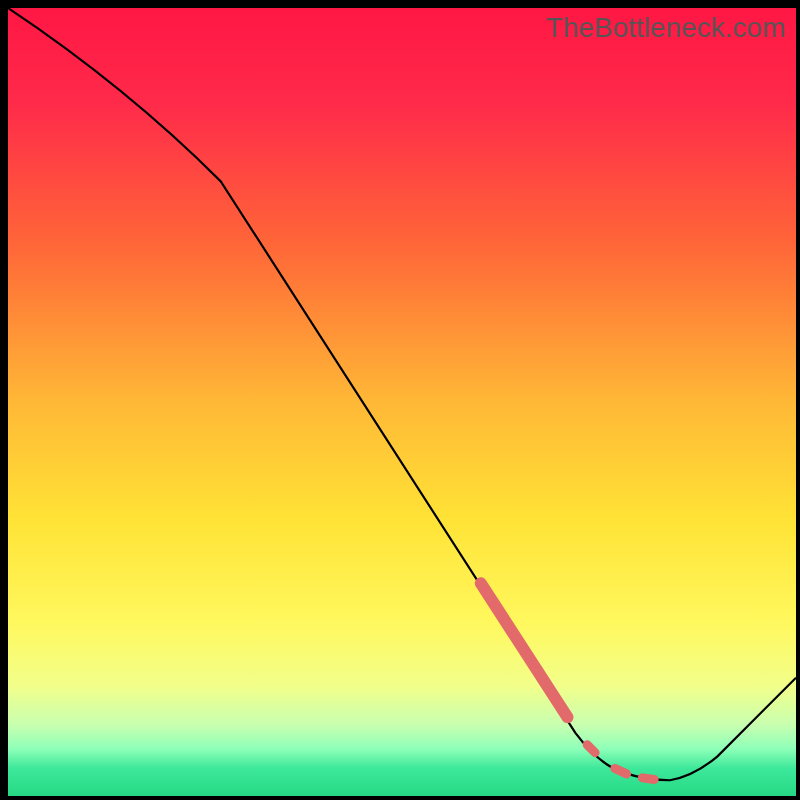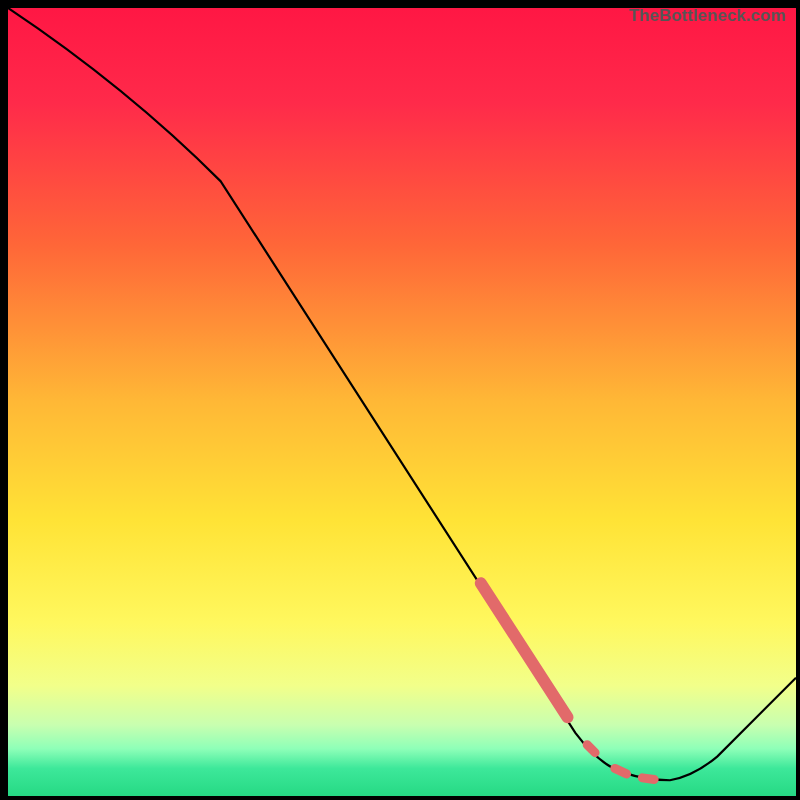--- a/index.html
+++ b/index.html
@@ -14,25 +14,25 @@
   .chart-container {
     position: absolute;
     top: 6px;
     left: 6px;
     width: 788px;
     height: 788px;
     border: 2px solid #000;
   }
   .watermark {
     position: absolute;
-    top: 6px;
+    top: 12px;
     right: 14px;
     color: #555;
-    font-size: 17px;
-    font-weight: 700;
+    font-size: 28px;
+    font-weight: 400;
     z-index: 10;
   }
   svg {
     display: block;
   }
 </style>
 </head>
 <body>
 
 <div class="watermark">TheBottleneck.com</div>

